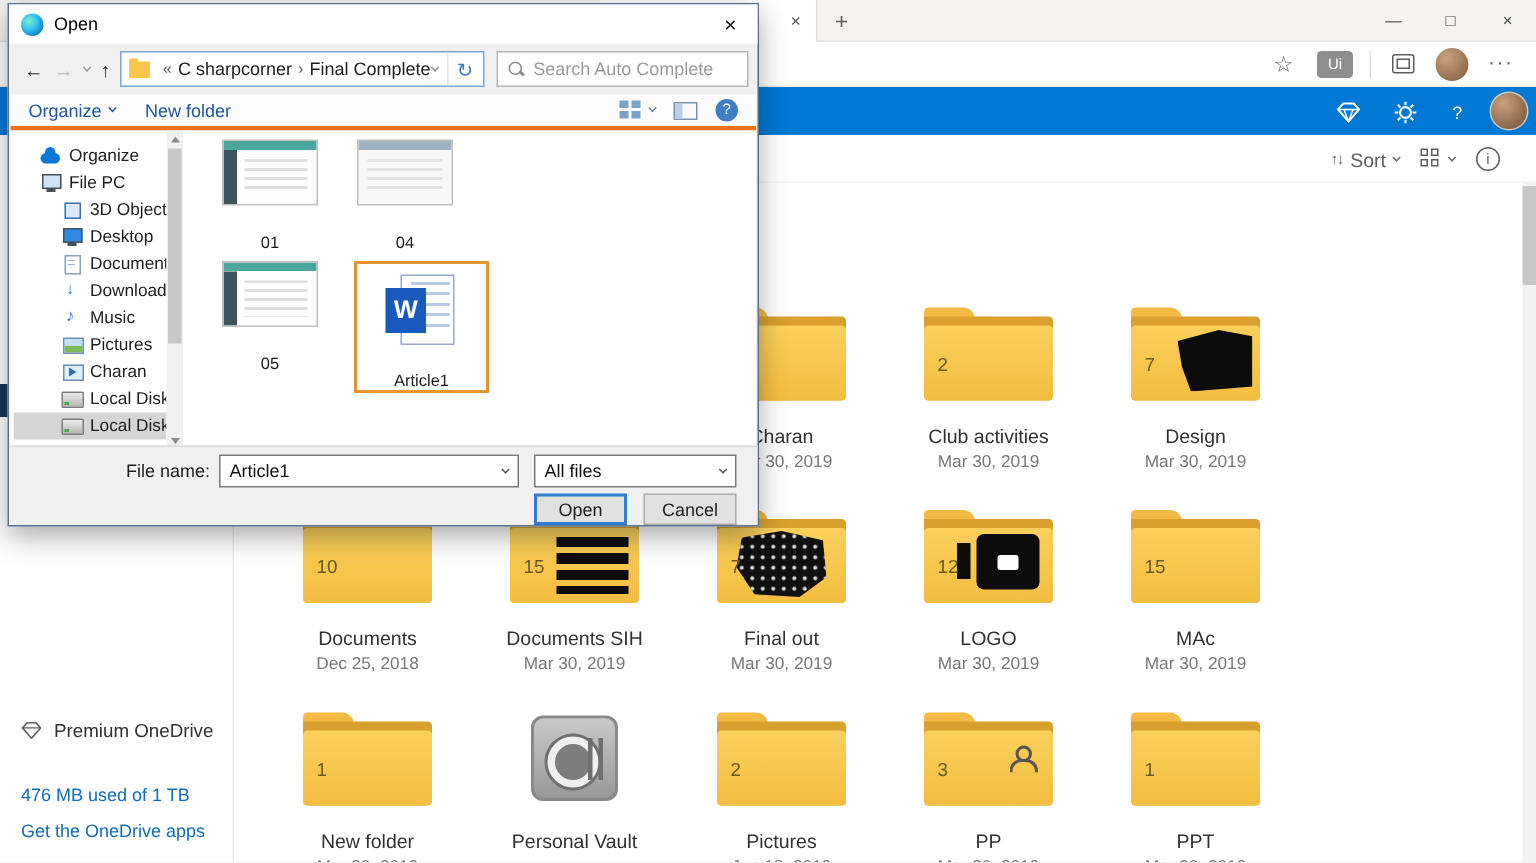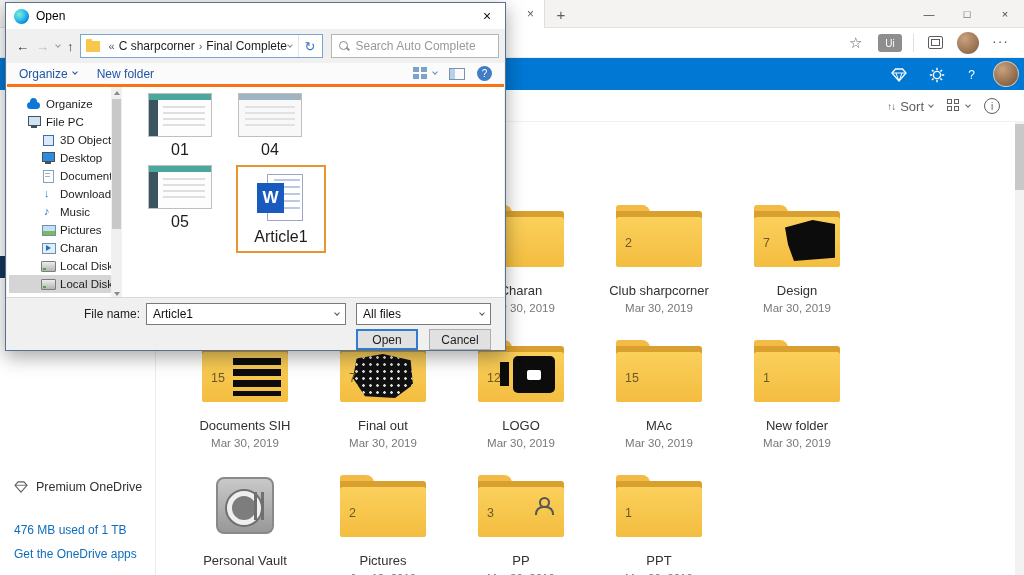--- a/index.html
+++ b/index.html
@@ -135,21 +135,21 @@
 .files{position:absolute;left:117px;top:0;right:2px;height:100%;overflow:hidden}
 .frow{display:flex;align-items:flex-start;gap:22px;padding-left:22px;padding-top:6px}
 .fitem{width:68px;display:flex;flex-direction:column;align-items:center}
 .thumb{width:64px;height:44px;border:1px solid #bfbfbf;background:#fff;position:relative;overflow:hidden}
 .th-teal{background:linear-gradient(180deg,#4ba79b 0,#4ba79b 6px,#fdfdfd 6px)}
 .th-teal::after{content:"";position:absolute;left:0;top:6px;bottom:0;width:9px;background:#3a5560}
 .th-teal::before{content:"";position:absolute;left:14px;top:12px;right:6px;height:24px;background:repeating-linear-gradient(180deg,#dfdfdf 0 2px,transparent 2px 6px)}
 .th-green{background:linear-gradient(180deg,#eaf5ee 0,#eaf5ee 5px,transparent 5px),repeating-linear-gradient(180deg,#cde8cf 0 3px,#fff 3px 7px)}
 .th-grey{background:linear-gradient(180deg,#9fb3c0 0,#9fb3c0 6px,#f8f8f8 6px)}
 .th-grey::before{content:"";position:absolute;left:6px;top:12px;right:6px;height:22px;background:repeating-linear-gradient(180deg,#e2e2e2 0 2px,transparent 2px 6px)}
-.flabel{margin-top:4px;font-size:16px;color:#1d1d1d}
+.flabel{margin-top:19px;font-size:11px;color:#1d1d1d}
 .word-tile{width:90px;height:88px;border:2px solid #e8952f;display:flex;flex-direction:column;align-items:center;padding-top:7px;background:#fff}
 .word-ic{position:relative;width:48px;height:50px}
 .wpage{position:absolute;right:2px;top:0;width:36px;height:47px;background:#fff;border:1px solid #9aa7c7}
 .wpage::before{content:"";position:absolute;right:2px;top:4px;width:26px;height:34px;background:repeating-linear-gradient(180deg,#b9c9e6 0 2px,transparent 2px 7px)}
 .wblock{position:absolute;left:0;top:9px;width:27px;height:30px;background:#185abd;display:flex;align-items:center;justify-content:center;color:#fff;font-size:17px;font-weight:bold}
 .dfoot{position:absolute;left:0;right:0;bottom:0;height:53px;background:#f0f0f0;border-top:1px solid #d9d9d9}
 .fn-label{position:absolute;left:54px;top:9px;width:80px;text-align:right;font-size:12px;color:#1d1d1d}
 .fn-input{position:absolute;left:140px;top:5px;width:200px;height:22px;background:#fff;border:1px solid #7a7a7a;display:flex;align-items:center}
 .fn-input input{flex:1;border:none;outline:none;font-size:12px;padding-left:6px;font-family:"Liberation Sans",sans-serif;color:#111;background:transparent}
 .fn-input .dd{width:17px;height:100%;display:flex;align-items:center;justify-content:center}
@@ -252,37 +252,48 @@
       </div>
 
       <div class="ftile art-none">
         <div class="fld">
           <span class="tabp"></span>
           <span class="backp"></span>
           <span class="frontp"></span>
           <span class="cnt">2</span>
 
         </div>
-        <div class="fname">Club sharpcorner</div>
+        <div class="fname">Club activities</div>
         <div class="fdate">Mar 30, 2019</div>
       </div>
 
       <div class="ftile art-blob">
         <div class="fld">
           <span class="tabp"></span>
           <span class="backp"></span>
           <span class="frontp"></span>
           <span class="cnt">7</span>
           <span class="overlay"></span>
 
         </div>
         <div class="fname">Design</div>
         <div class="fdate">Mar 30, 2019</div>
       </div>
 
+      <div class="ftile art-none">
+        <div class="fld">
+          <span class="tabp"></span>
+          <span class="backp"></span>
+          <span class="frontp"></span>
+          <span class="cnt">10</span>
+
+        </div>
+        <div class="fname">Documents</div>
+        <div class="fdate">Dec 25, 2018</div>
+      </div>
 
       <div class="ftile art-bars">
         <div class="fld">
           <span class="tabp"></span>
           <span class="backp"></span>
           <span class="frontp"></span>
           <span class="cnt">15</span>
           <span class="overlay"></span>
 
         </div>

